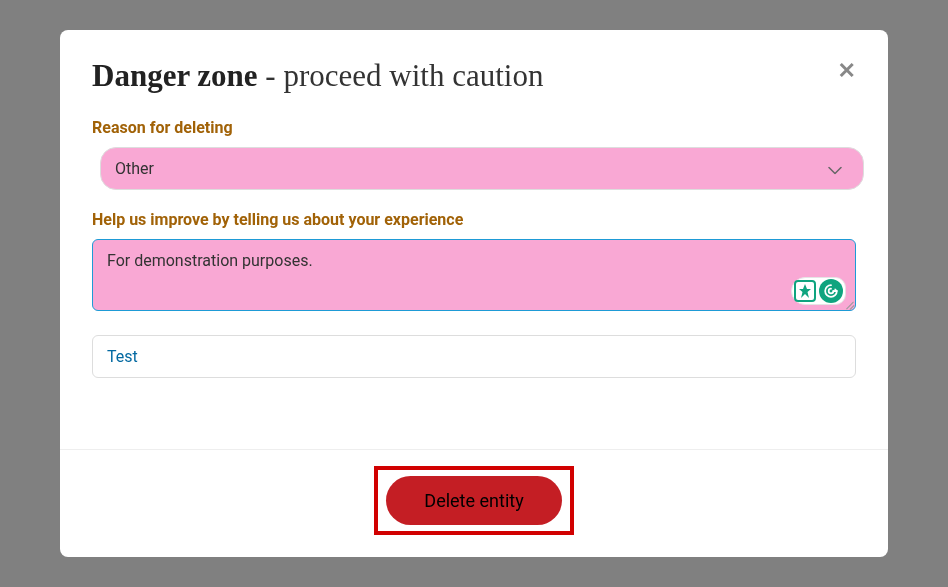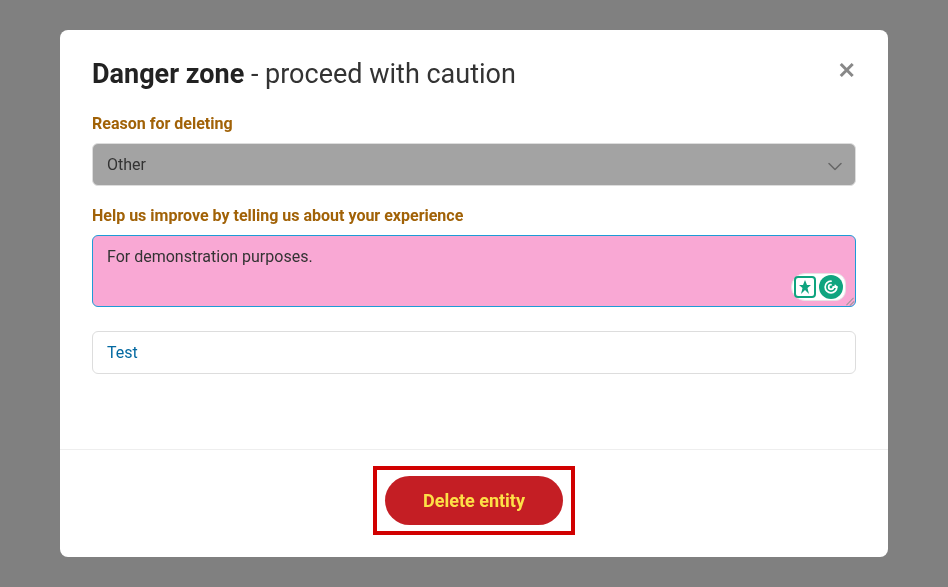--- a/index.html
+++ b/index.html
@@ -29,23 +29,24 @@
       padding: 28px 32px 20px 32px;
       flex: 1;
     }
     .modal-header {
       display: flex;
       justify-content: space-between;
       align-items: flex-start;
       margin-bottom: 24px;
     }
     .modal-title {
-      font-size: 27px;
+      font-size: 31px;
       color: #333;
       font-weight: 400;
+      font-family: Liberation Serif, serif;
     }
     .modal-title .bold {
       font-weight: 700;
       color: #222;
     }
     .close-btn {
       background: none;
       border: none;
       font-size: 22px;
       color: #888;
@@ -66,27 +67,28 @@
       margin-bottom: 10px;
     }
     .form-select {
       position: relative;
       width: 100%;
     }
     .select-input {
       width: 100%;
       padding: 11px 14px;
       border: 1px solid #ddd;
-      border-radius: 6px;
+      border-radius: 16px;
       font-size: 16px;
       color: #333;
-      background: #a3a3a3;
+      background: #f9a8d4;
       appearance: none;
       cursor: pointer;
       font-family: inherit;
+      margin-left: 8px;
     }
     .select-chevron {
       position: absolute;
       right: 14px;
       top: 50%;
       transform: translateY(-50%);
       pointer-events: none;
       color: #666;
     }
     .textarea-wrapper {
@@ -185,25 +187,25 @@
       display: flex;
       justify-content: center;
     }
     .delete-btn-wrapper {
       border: 4px solid #d10000;
       padding: 6px 8px;
       display: inline-block;
     }
     .delete-btn {
       background: #c41e24;
-      color: #fde047;
+      color: #000000;
       border: none;
       padding: 14px 38px;
       font-size: 18px;
-      font-weight: 700;
+      font-weight: 400;
       border-radius: 30px;
       cursor: pointer;
       font-family: inherit;
       text-align: right;
     }
   </style>
 </head>
 <body>
 
 <div class="modal">

